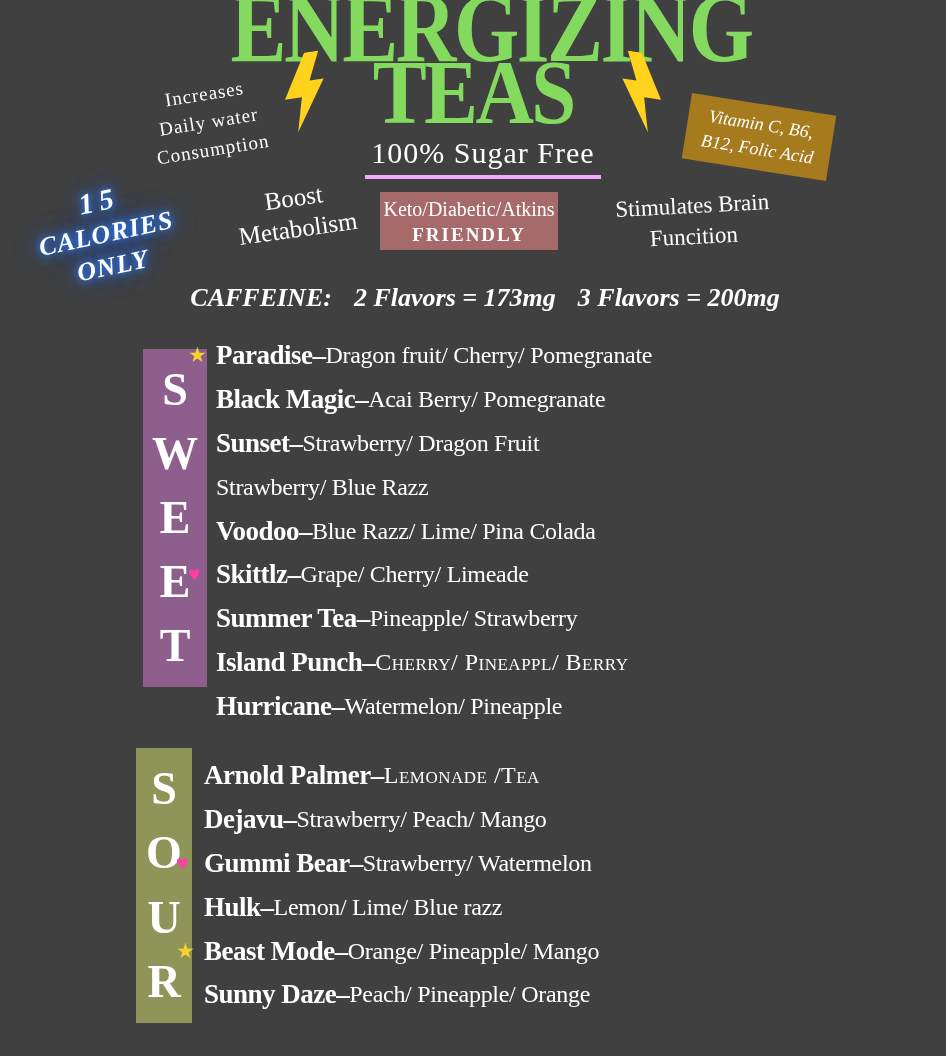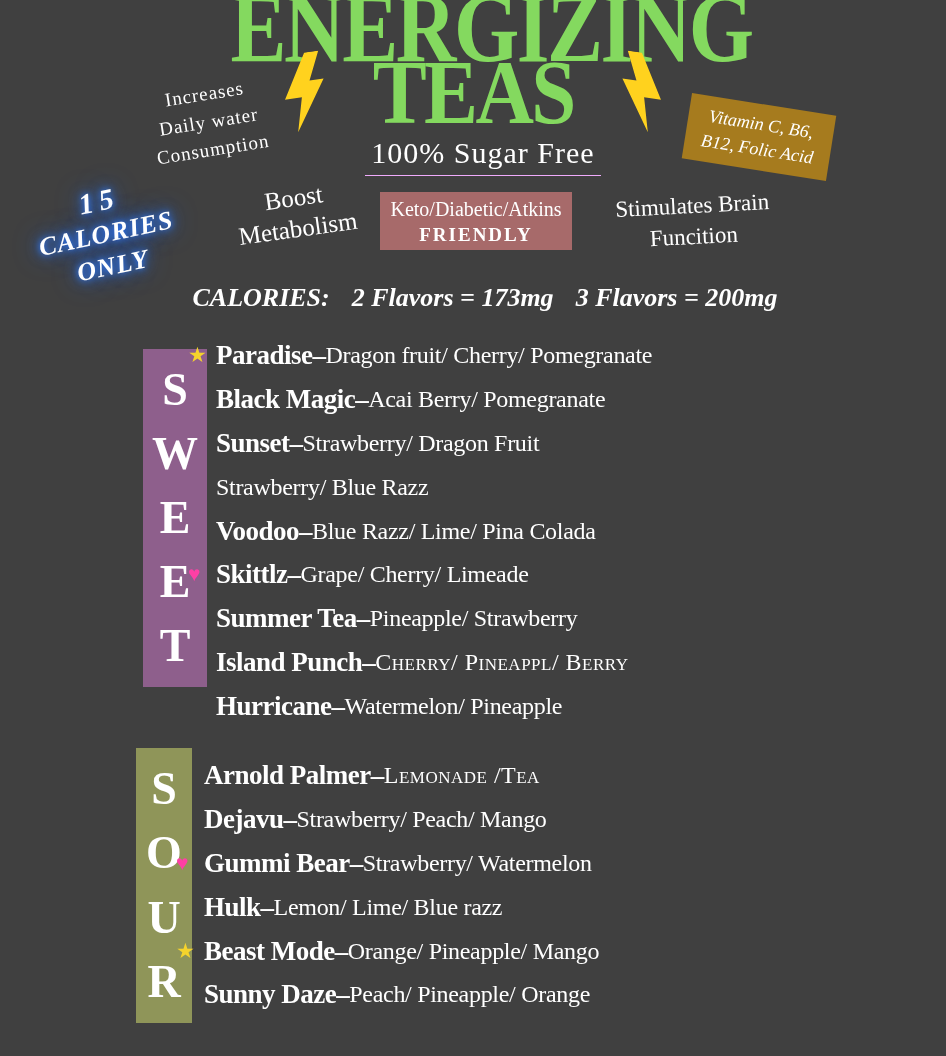--- a/index.html
+++ b/index.html
@@ -25,41 +25,41 @@
   }
   .bolt { width:46px; height:78px; }
   .bolt-left  { transform:rotate(-8deg); }
   .bolt-right { transform:scaleX(-1) rotate(-8deg); }
   .sugar-free {
     position:absolute; top:136px; left:0; width:100%; text-align:center;
   }
   .sugar-free > span {
     display:inline-block; transform:translateX(10px);
     font-size:30px; letter-spacing:1px;
-    border-bottom:1px solid #f0abfc; padding:0 6px 5px 6px;
+    border-bottom:4px solid #f0abfc; padding:0 6px 5px 6px;
   }
   
   .note { position:absolute; color:#fff; text-align:center; }
   .note-water { left:152px; top:80px; transform:rotate(-9deg); font-size:19px; line-height:28px; letter-spacing:1px; }
   .note-boost { left:236px; top:182px; transform:rotate(-8deg); font-size:25px; line-height:31px; }
   .note-brain { left:616px; top:190px; transform:rotate(-3deg); font-size:23px; line-height:31px; }
   .note-calories {
     left:28px; top:184px; width:156px; transform:rotate(-12deg);
     font-style:italic; font-weight:900; line-height:33px;
     text-shadow:0 0 6px #2f7bff, 0 0 14px #2f7bff, 0 0 26px #1e5fd9;
   }
   .cal-15 { font-size:29px; letter-spacing:6px; }
   .cal-word { font-size:26px; letter-spacing:1px; }
   .box { position:absolute; text-align:center; color:#fff; }
   .box-vitamin {
     left:686px; top:104px; width:146px; padding:8px 6px;
     transform:rotate(9deg); font-size:18px; line-height:25px; font-style:italic;
   }
   .box-keto {
-    left:380px; top:192px; width:192px; height:58px; padding-top:4px;
+    left:380px; top:192px; width:178px; height:58px; padding-top:4px;
     font-size:20px; line-height:26px;
   }
   .box-keto .keto-line2 { font-weight:bold; font-size:19px; letter-spacing:2px; }
   
   .caffeine {
     position:absolute; top:283px; left:0; width:100%;
     display:flex; justify-content:center; gap:22px;
     transform:translateX(12px);
     font-weight:900; font-style:italic; font-size:26px; white-space:nowrap;
   }
@@ -131,21 +131,21 @@
     <div>Keto/Diabetic/Atkins</div>
     <div class="keto-line2">FRIENDLY</div>
   </div>
 
   <div class="note note-brain">
     <div>Stimulates Brain</div>
     <div>Funcition</div>
   </div>
 
   <div class="caffeine">
-    <span>CALORIES:</span>
+    <span>CAFFEINE:</span>
     <span>2 Flavors = 173mg</span>
     <span>3 Flavors = 200mg</span>
   </div>
 
   <div class="menu-bar bar-sweet" style="background-color: rgb(142, 95, 140);">
       <div class="bar-letter">S</div>
       <div class="bar-letter">W</div>
       <div class="bar-letter">E</div>
       <div class="bar-letter">E</div>
       <div class="bar-letter">T</div>

